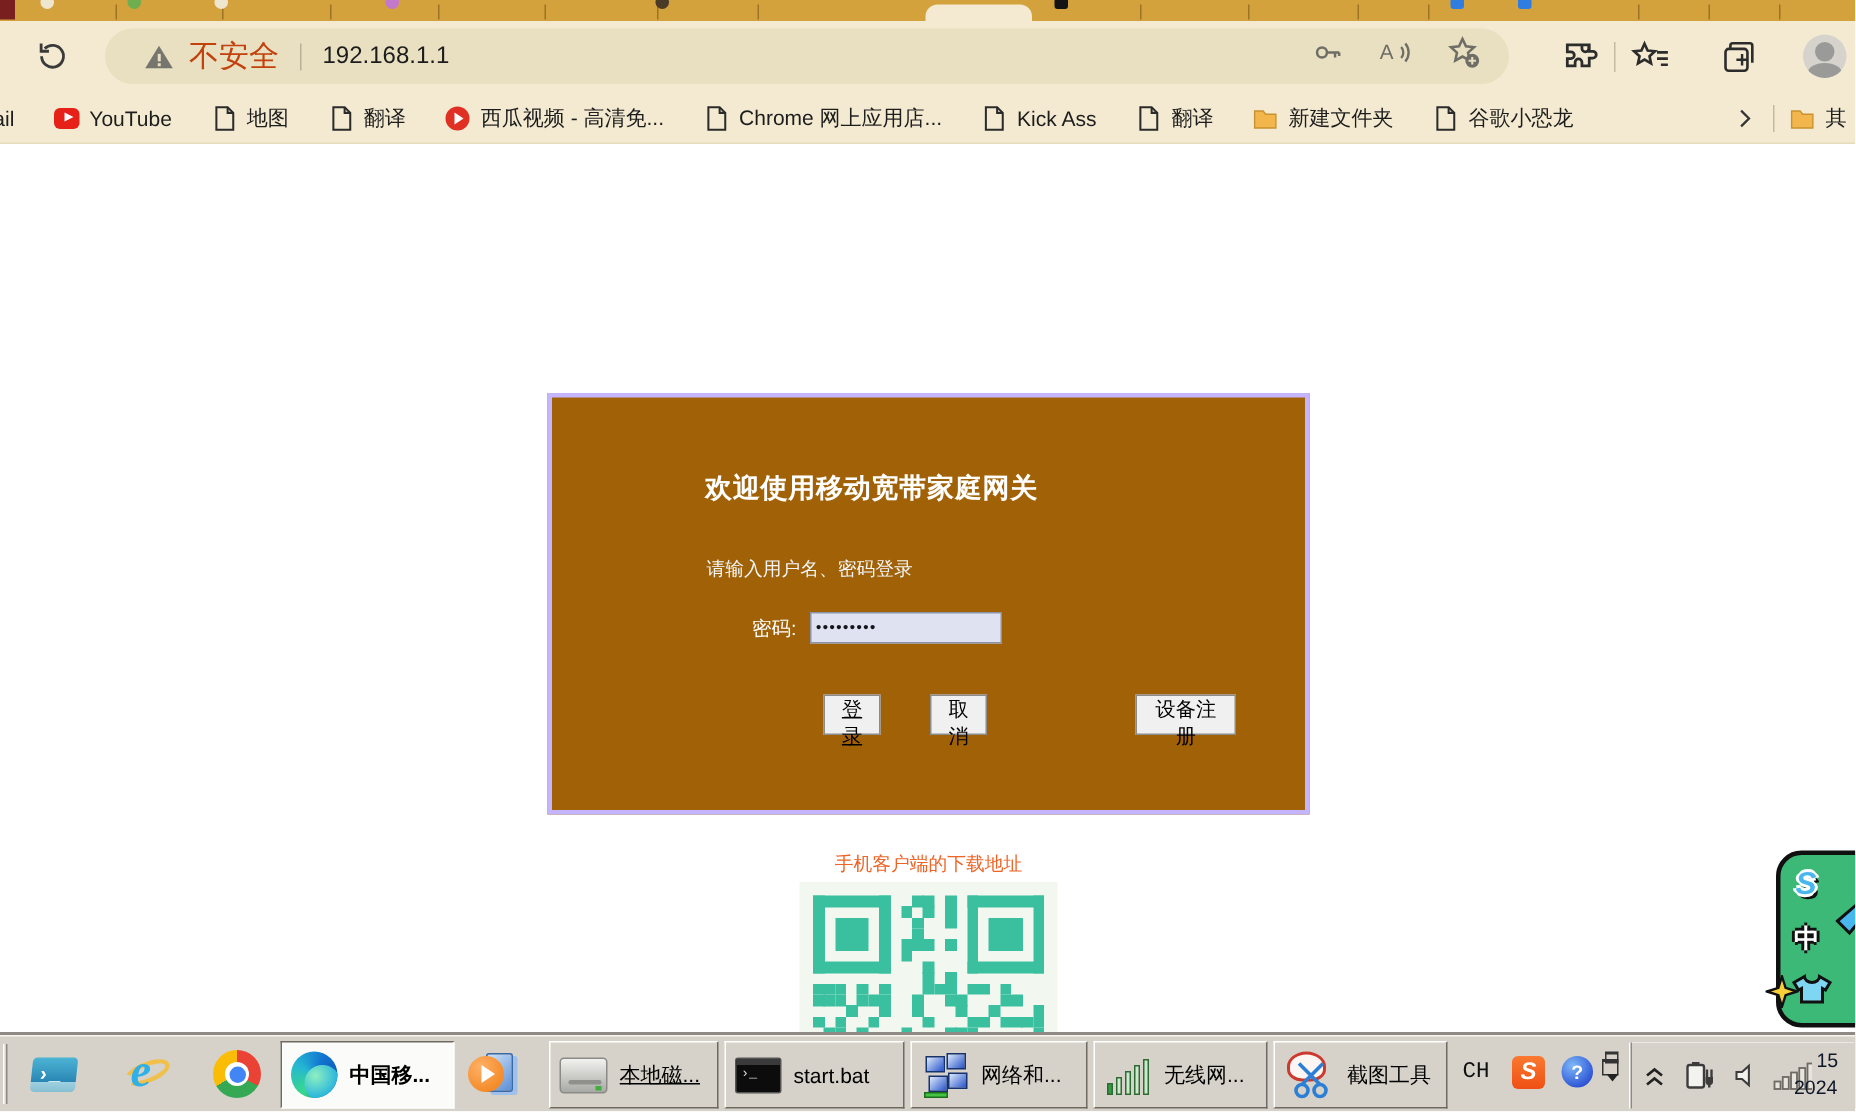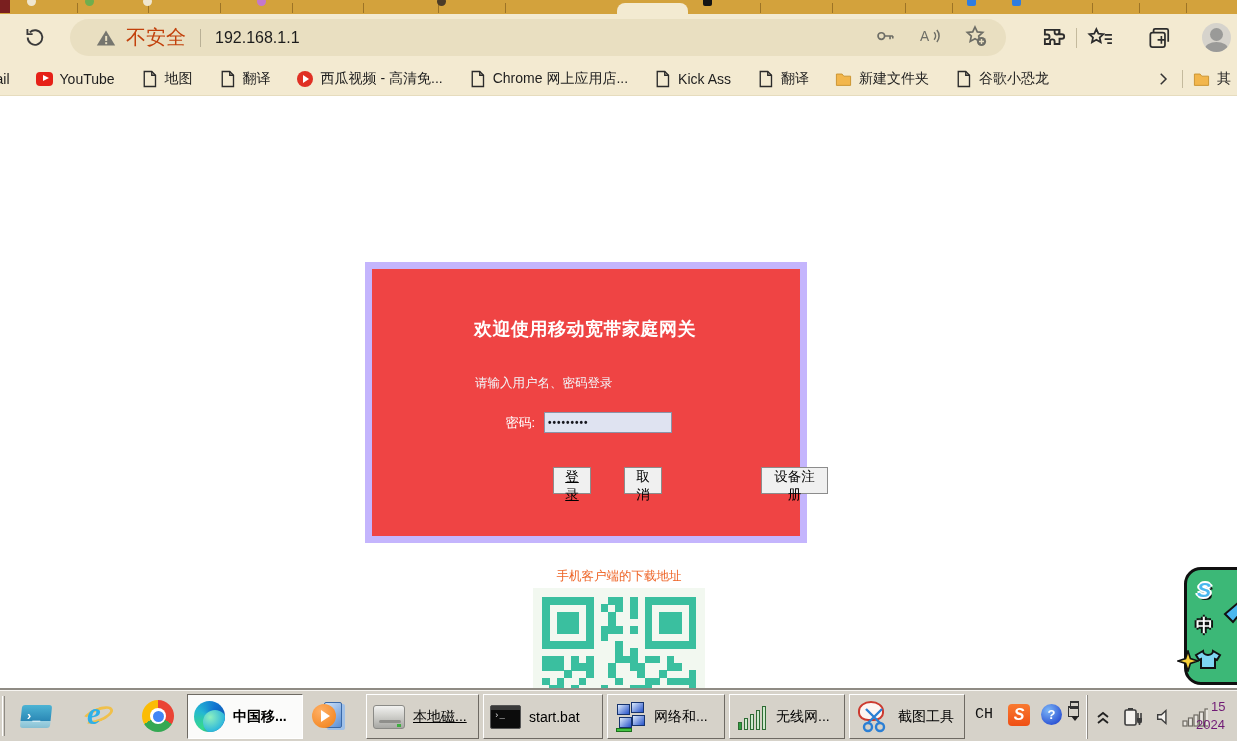--- a/index.html
+++ b/index.html
@@ -38,21 +38,21 @@
   .yt-ico { width:19px; height:14px; background:#e62117; border-radius:4px; position:relative; }
   .yt-ico:before { content:""; position:absolute; left:7px; top:3.5px; border-left:6px solid #fff; border-top:3.5px solid transparent; border-bottom:3.5px solid transparent; }
   .xg-ico { width:16px; height:16px; background:#e03024; border-radius:50%; position:relative; }
   .xg-ico:before { content:""; position:absolute; left:6px; top:4px; border-left:6px solid #fff; border-top:4px solid transparent; border-bottom:4px solid transparent; }
   .bm-right { position:absolute; right:6px; display:flex; align-items:center; gap:10px; }
   .bm-vsep { width:1px; height:18px; background:#c4ba9d; }
 
   
   .page { position:absolute; left:0; top:96px; width:1237px; height:594px; background:#fff; overflow:hidden; }
 
-  .login-panel { position:absolute; left:365px; top:166px; width:442px; height:281px; background:#ef4444; border:7px solid #c4b5fd; }
+  .login-panel { position:absolute; left:365px; top:166px; width:508px; height:281px; background:#a16207; border:3px solid #c4b5fd; }
   .lp-title { position:absolute; left:102px; top:48px; color:#fff; font-size:18px; font-weight:bold; letter-spacing:.5px; }
   .lp-sub { position:absolute; left:103px; top:83px; color:#f2f6fa; font-size:12.5px;margin-top:23px; }
   .lp-row { position:absolute; left:0; width:100%; display:flex; align-items:center; }
   .lp-label { width:172px; text-align:right; color:#fff; font-size:13px; padding-right:9px; }
   .lp-input { width:128px; height:21px; font-size:13px; padding:1px 3px; }
   .inp-user { background:#eceaf6; border:2px solid #151515; color:#000; }
   .inp-pass { background:#dfe3f1; border:1px solid #8b93a8; color:#15151d; font-size:10px; font-weight:bold; letter-spacing:1px; }
   .lp-btns { position:absolute; left:0; top:198px; width:100%; height:28px; }
   .lp-btn { position:absolute; top:0; height:27px; background:#f0f0f0; border:1px solid #8c8c8c; font-size:13.5px; color:#000; font-family:inherit; padding:0 8px; cursor:pointer; }
   .btn-login { left:181px; width:38px;text-decoration:underline; }
@@ -115,21 +115,21 @@
 
   
   .tray-lang { position:absolute; top:15px; font-family:"Liberation Mono",monospace; font-size:15px; color:#111; }
   .sogou-tray { position:absolute; top:13px; width:22px; height:22px; background:linear-gradient(180deg,#f97a31,#ef4f14); border-radius:4px; color:#fff; font-weight:bold; font-size:16px; font-style:italic; display:flex; align-items:center; justify-content:center; }
   .help-tray { position:absolute; top:13px; width:21px; height:21px; border-radius:50%; background:radial-gradient(circle at 35% 30%,#7db7f7,#1233c9); color:#fff; font-weight:bold; font-size:13px; display:flex; align-items:center; justify-content:center; }
   .winmini { position:absolute; top:10px; width:14px; height:26px; }
   .winmini .w { position:absolute; left:2px; top:0; width:9px; height:8px; border:1px solid #333; border-top:2px solid #333; background:transparent; }
   .winmini .w:before { content:""; position:absolute; left:-3px; top:3px; width:9px; height:8px; border:1px solid #333; border-top:2px solid #333; }
   .winmini .d { position:absolute; left:3px; top:15px; border-top:5px solid #222; border-left:4px solid transparent; border-right:4px solid transparent; }
   .tray-zone { position:absolute; top:4px; height:44px; border-left:1px solid #8f8b84; box-shadow:-1px 0 0 #fff; display:flex; align-items:center; }
-  .clock { position:absolute; top:7px; font-size:13px; color:#701a75; line-height:18px; }
+  .clock { position:absolute; top:7px; font-size:13px; color:#0f172a; line-height:18px; }
   .clock .l1 { margin-left:15px; }
 </style>
 </head>
 <body>
 
 <div class="screen">
 
   <div class="tabstrip">
     <div class="corner"></div>
     <div id="tabseps">

